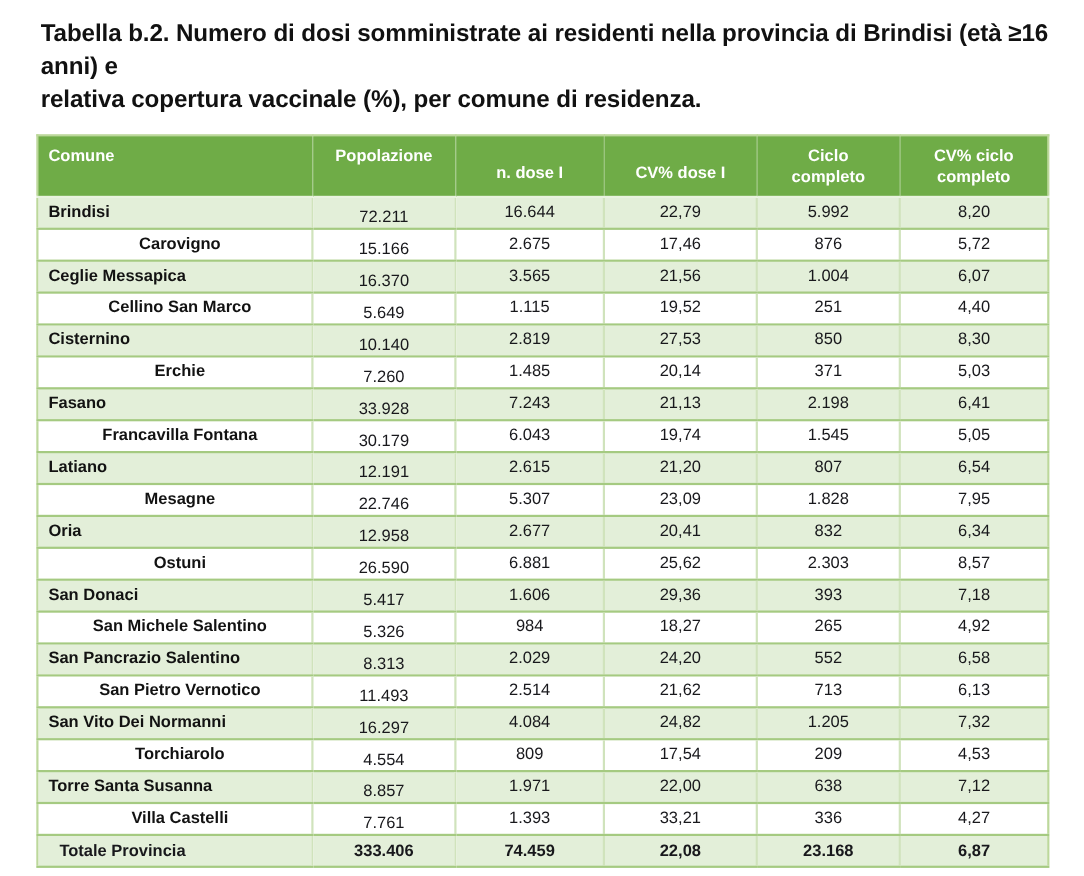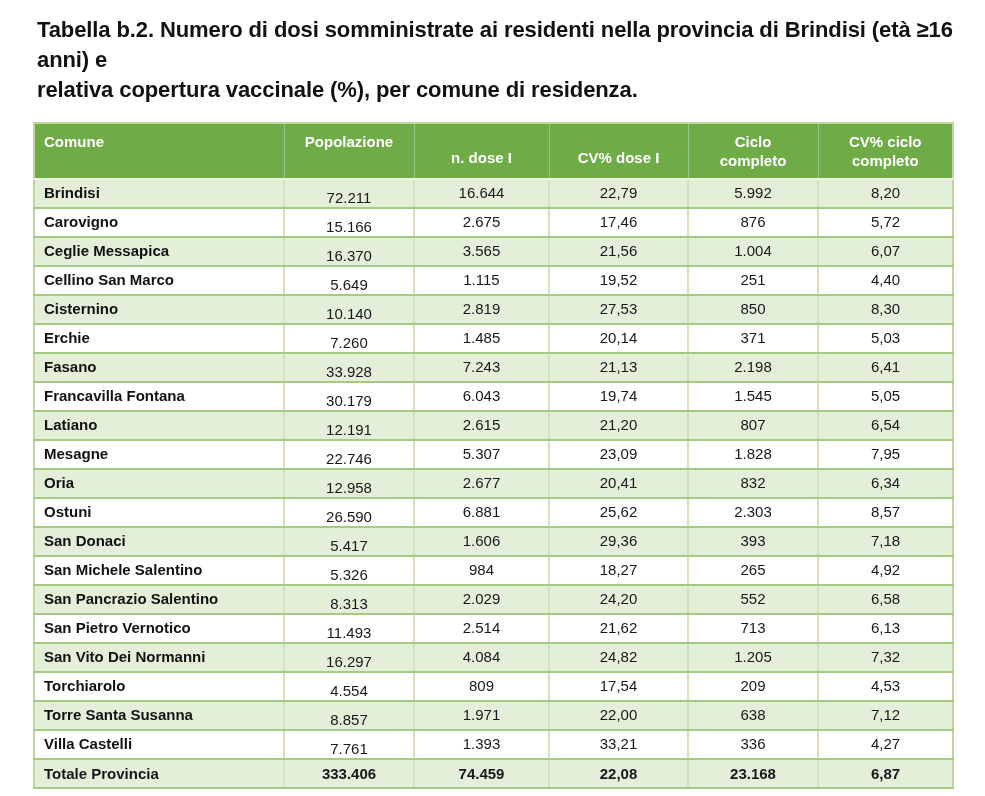--- a/index.html
+++ b/index.html
@@ -87,27 +87,27 @@
   }
   tbody td:first-child, tfoot td:first-child { border-left: none; }
   tbody td.col-0 {
     font-weight: bold;
     text-align: left;
     padding-left: 9px;
     color: #121212;
   }
   tbody td.col-1 { padding-top: 9px; }
   tr.alt td { background: var(--row-alt-bg); margin-top: 43px; }
-  tr.plain td { background: var(--row-bg); }
+  tr.plain td { background: var(--row-bg); text-align: center; }
   tfoot td {
     background: var(--row-alt-bg);
     font-weight: bold;
     padding-top: 5px;
   }
-  tfoot td.col-0 { text-align: left; padding-left: 9px; }
+  tfoot td.col-0 { text-align: left; padding-left: 19px; }
 </style>
 </head>
 <body>
 
 <div class="page">
 
   <div class="title-block">
     <div>Tabella b.2. Numero di dosi somministrate ai residenti nella provincia di Brindisi (età ≥16 anni) e</div>
     <div>relativa copertura vaccinale (%), per comune di residenza.</div>
   </div>

